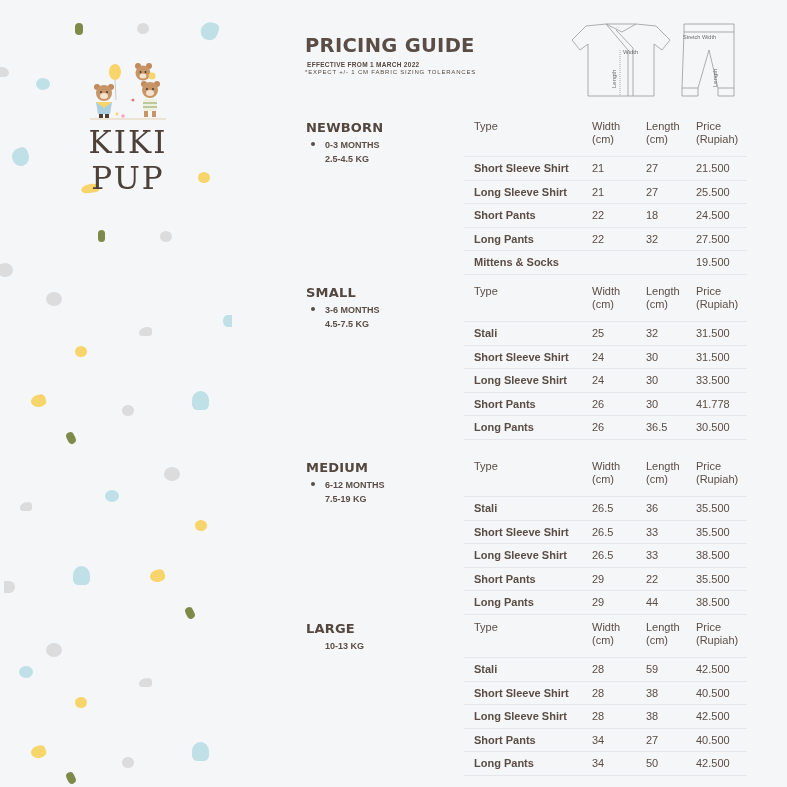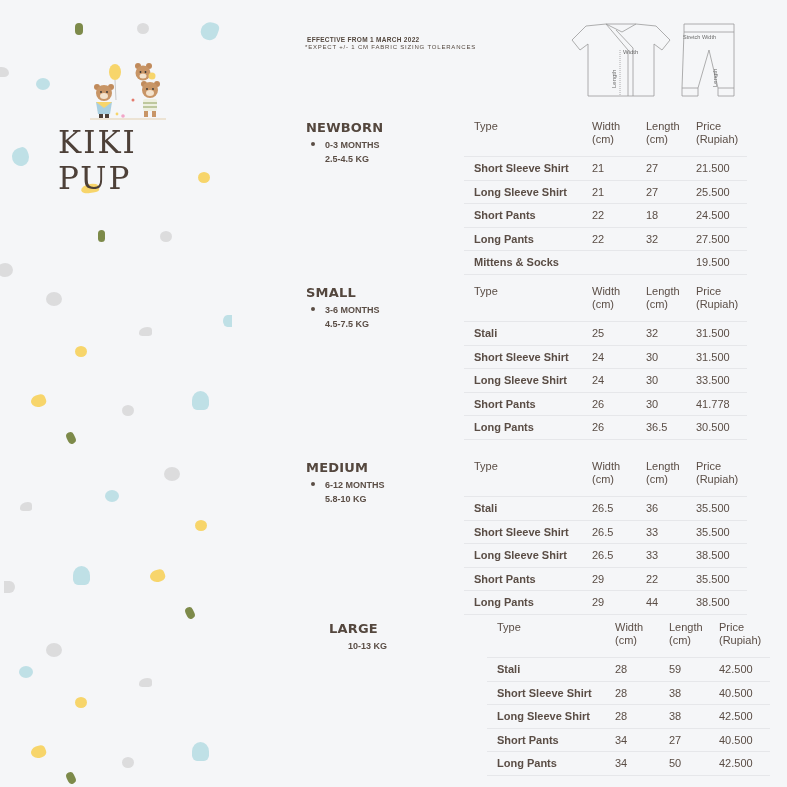--- a/index.html
+++ b/index.html
@@ -4,21 +4,21 @@
   <style>
     html, body { margin: 0; padding: 0; }
     body {
       width: 787px; height: 787px; overflow: hidden; position: relative;
       background: #f5f6f8;
       font-family: "Liberation Sans", sans-serif;
       color: #54483f;
     }
     .confetti { position: absolute; }
     .c-dot { border-radius: 50%; }
-    .logo { position: absolute; left: 58px; top: 62px; width: 140px; }
+    .logo { position: absolute; left: 58px; top: 62px; width: 140px; text-align: center; }
     .logo-art { display: block; margin: 0 auto; }
     .logo-text {
       font-family: "DejaVu Serif", serif; font-size: 31px; letter-spacing: 2px;
       color: #4d4038; margin-top: 2px; font-weight: normal;
     }
     .title-block { position: absolute; left: 305px; top: 33px; }
     .title {
       font-family: "DejaVu Sans", sans-serif; font-weight: bold; font-size: 19.5px;
       line-height: 25px; color: #5a4d45; letter-spacing: 0.3px;
     }
@@ -125,20 +125,21 @@
     <circle cx="47" cy="38" r="1.5" fill="#e47b6d"></circle>
 
     <line x1="4" y1="57" x2="80" y2="57" stroke="#e9dcc8" stroke-width="1.5"></line>
     <circle cx="37" cy="54" r="1.8" fill="#f2a6c8"></circle>
     <circle cx="31" cy="52" r="1.4" fill="#f7d56b"></circle>
   </svg>
   <div class="logo-text">KIKI PUP</div>
 </div>
 
 <div class="title-block">
+  <div class="title">PRICING GUIDE</div>
   <div class="effective">EFFECTIVE FROM  1 MARCH 2022</div>
   <div class="tolerance">*EXPECT +/- 1 CM FABRIC SIZING TOLERANCES</div>
 </div>
 
 <svg class="diagram" width="175" height="82" viewBox="0 0 175 82">
   <g fill="none" stroke="#9a9a9a" stroke-width="0.8">
     <path d="M18 6 L4 20 L12 30 L20 24 L20 76 L86 76 L86 24 L94 30 L102 20 L88 6 L68 4 L54 12 L38 4 Z"></path>
     <path d="M38 4 L60 30 L60 76 M65 76 L65 28 L48 10"></path>
     <path d="M38 4 L68 4"></path>
     <line x1="52" y1="30" x2="52" y2="76" stroke-dasharray="1 1"></line>
@@ -250,21 +251,21 @@
         <td>36.5</td>
         <td>30.500</td>
       </tr>
         </tbody>
       </table>
     </div>
     <div class="section" style="top: 460px;">
       <div class="size-name">MEDIUM</div>
       <div class="size-info">
         <div><span class="bullet"></span><span>6-12 MONTHS</span></div>
-        <div class="indent">5.8-10 KG</div>
+        <div class="indent">7.5-19 KG</div>
       </div>
       <table class="grid">
         <thead>
           <tr>
           <th>Type</th>
           <th class="col-w"><span>Width</span><br><span>(cm)</span></th>
           <th class="col-l"><span>Length</span><br><span>(cm)</span></th>
           <th><span>Price</span><br><span>(Rupiah)</span></th>
         </tr>
         </thead>
@@ -295,21 +296,21 @@
       </tr>
           <tr>
         <td class="type-cell">Long Pants</td>
         <td>29</td>
         <td>44</td>
         <td>38.500</td>
       </tr>
         </tbody>
       </table>
     </div>
-    <div class="section" style="top: 621px; margin-left: 23px;">
+    <div class="section" style="top: 621px;">
       <div class="size-name">LARGE</div>
       <div class="size-info">
         <div class="indent">10-13 KG</div>
       </div>
       <table class="grid">
         <thead>
           <tr>
           <th>Type</th>
           <th class="col-w"><span>Width</span><br><span>(cm)</span></th>
           <th class="col-l"><span>Length</span><br><span>(cm)</span></th>

